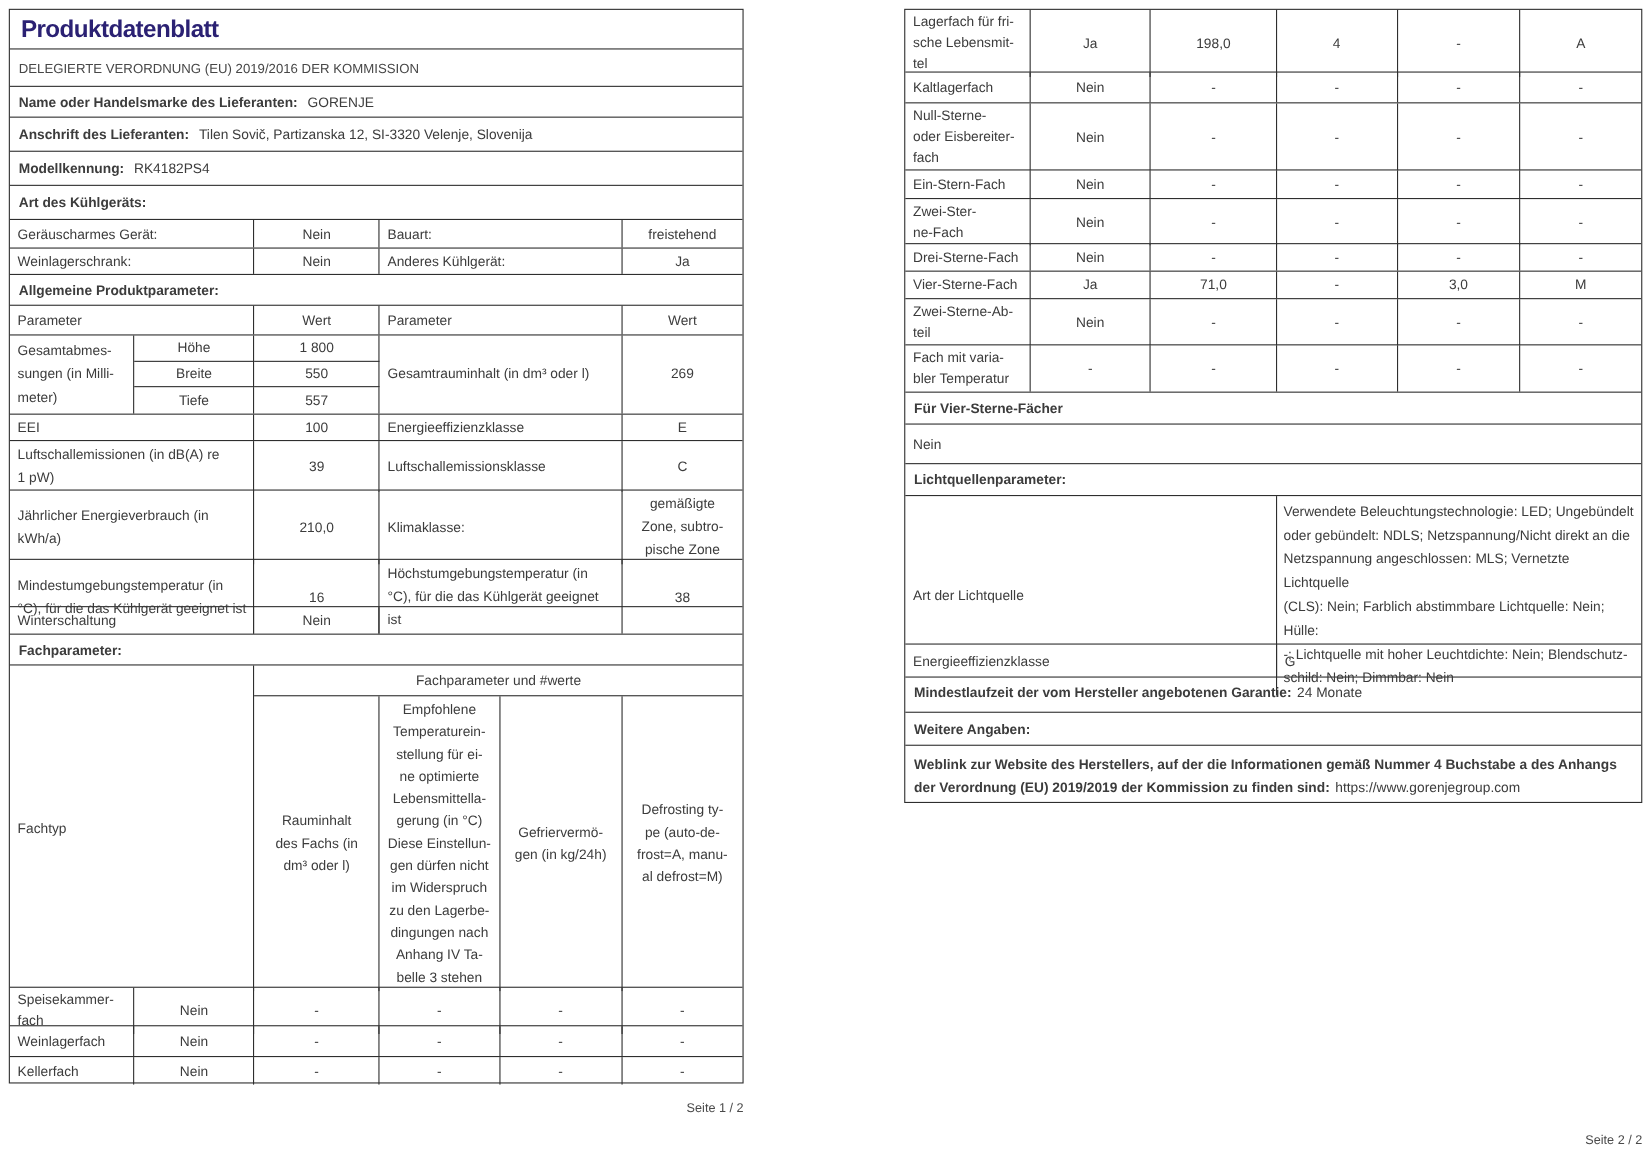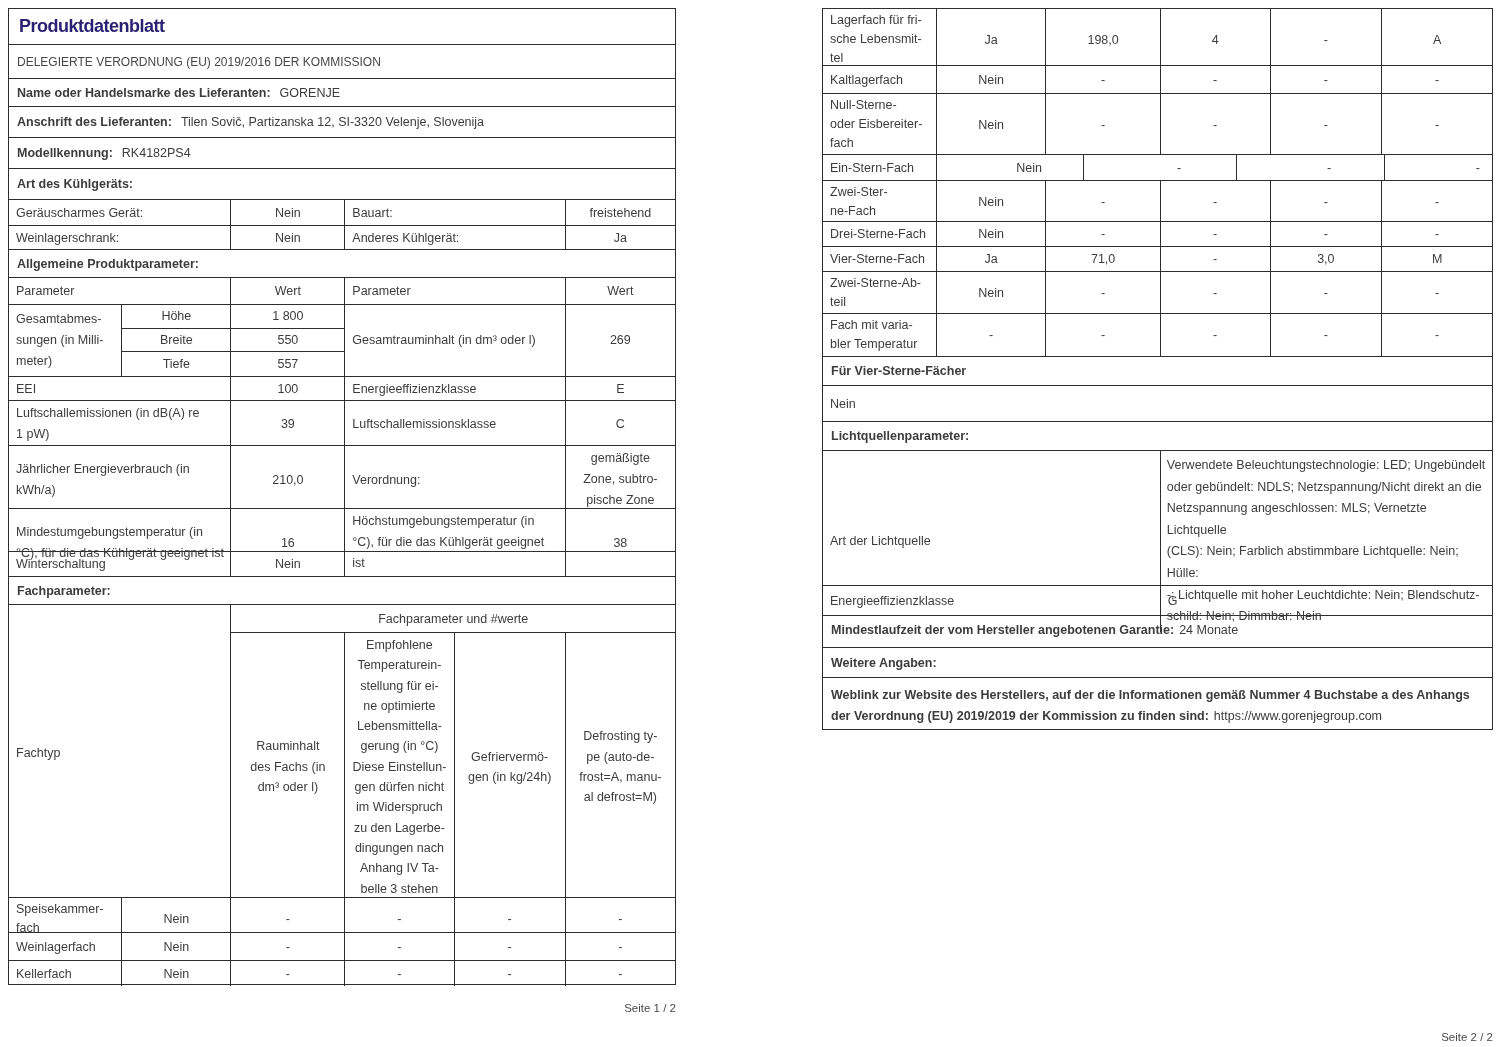--- a/index.html
+++ b/index.html
@@ -28,21 +28,21 @@
   .b{font-weight:bold;}
   
   .cols6{grid-template-columns:17% 16.4% 17.1% 16.4% 16.7% 16.4%;}
   .cols4{grid-template-columns:33.4% 17.1% 33.1% 16.4%;}
   .cols2{grid-template-columns:50.5% 49.5%;}
   .colsW{grid-template-columns:33.4% 17.1% 49.5%;}
   .dims{grid-template-columns:17% 16.4% 17.1% 33.1% 16.4%;grid-template-rows:1fr 1fr 1fr;height:72px;}
   .fhead{grid-template-columns:33.4% 17.1% 16.4% 16.7% 16.4%;grid-template-rows:28px 1fr;height:293px;}
   
   .r-title{height:36px;align-items:center;display:flex;padding-left:10px;}
-  .title-text{font-size:18px;font-weight:bold;color:#2b2173;letter-spacing:-0.5px;}
+  .title-text{font-size:22px;font-weight:bold;color:#2b2173;letter-spacing:-0.5px;}
   .r-subtitle{height:34px;display:flex;align-items:center;padding-left:8px;font-size:12px;color:#474747;}
   .kv{display:flex;align-items:center;gap:9px;padding-left:8px;}
   .r-name{height:28px;}
   .r-addr{height:31px;}
   .r-model{height:31px;}
   .sec{display:flex;align-items:center;padding-left:8px;font-weight:bold;}
   .r-typesec{height:31px;}
   .r-type1{height:26px;}
   .r-type2{height:24px;}
   .r-gensec{height:28px;}
@@ -56,21 +56,21 @@
   .fh-fachtyp{grid-column:1;grid-row:1/3;}
   .fh-group{grid-column:2/6;grid-row:1;border-bottom:1px solid var(--bc);}
   .fsub{line-height:20.3px;white-space:pre-line;}
   .p1r1{height:35px;}
   .p1r2{height:28px;}
   .p1r3{height:25px;}
   .nml{white-space:pre-line;line-height:19px;}
   .p2r1{height:57px;}
   .p2r2{height:28px;}
   .p2r3{height:61px;}
-  .p2r4{height:26px;gap:38px;}
+  .p2r4{height:26px;}
   .p2r5{height:41px;}
   .p2r6{height:25px;}
   .p2r7{height:25px;}
   .p2r8{height:42px;}
   .p2r9{height:43px;}
   .r-4star{height:29px;}
   .r-schnell{height:36px;}
   .r-lichtsec{height:29px;}
   .r-licht{height:135px;}
   .lichttext{white-space:pre-line;line-height:21.6px;padding:4px 6px;}
@@ -168,21 +168,21 @@
 1 pW)</div>
       <div class="cell cen rb">39</div>
       <div class="cell lab rb">Luftschallemissionsklasse</div>
       <div class="cell cen">C</div>
     </div>
 
     <div class="row cols4 r-jahr">
       <div class="cell lab rb ml">Jährlicher Energieverbrauch (in
 kWh/a)</div>
       <div class="cell cen rb">210,0</div>
-      <div class="cell lab rb">Verordnung:</div>
+      <div class="cell lab rb">Klimaklasse:</div>
       <div class="cell cen ml">gemäßigte
 Zone, subtro-
 pische Zone</div>
     </div>
 
     <div class="row cols4 r-mindest">
       <div class="cell lab rb ml">Mindestumgebungstemperatur (in
 °C), für die das Kühlgerät geeignet ist</div>
       <div class="cell cen rb">16</div>
       <div class="cell lab rb ml">Höchstumgebungstemperatur (in

